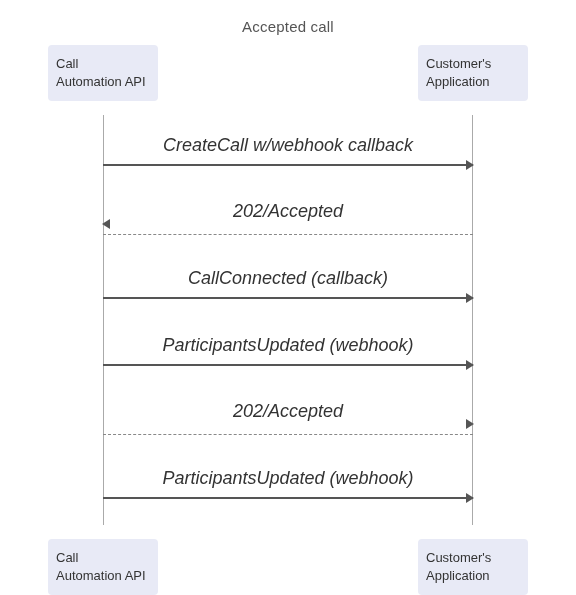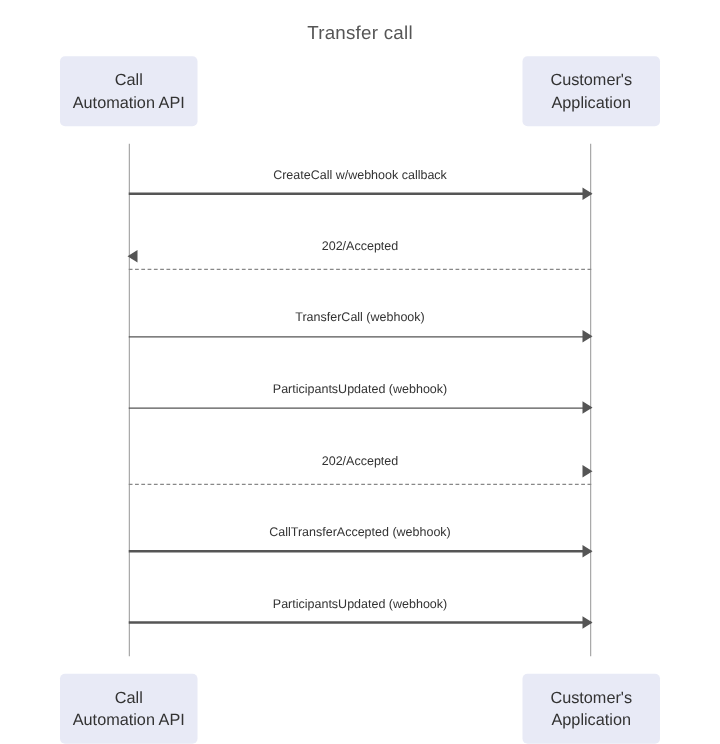--- a/index.html
+++ b/index.html
@@ -36,21 +36,21 @@
       flex: 1;
       margin-top: 10px;
     }
 
     
     .actor-box {
       position: absolute;
       width: 110px;
       background: #e8eaf6;
       border-radius: 4px;
-      text-align: center;
+      text-align: left;
       padding: 10px 8px;
       font-size: 13px;
       color: #333;
       line-height: 1.4;
     }
 
     .actor-box.left { left: 0; }
     .actor-box.right { right: 0; margin-left: 40px; }
     .actor-box.top { top: 0; }
     .actor-box.bottom { bottom: 0; }
@@ -79,25 +79,26 @@
     }
 
     .arrow-row {
       display: flex;
       flex-direction: column;
       align-items: center;
       position: relative;
     }
 
     .arrow-label {
-      font-size: 10px;
+      font-size: 18px;
       color: #333;
       margin-bottom: 2px;
       text-align: center;
       white-space: nowrap;
+      font-style: italic;
     }
 
     .arrow-line {
       position: relative;
       width: 100%;
       height: 14px;
       display: flex;
       align-items: center;
     }
 
@@ -141,21 +142,21 @@
 
     .arrow-line-wrap {
       position: relative;
       width: 100%;
     }
   </style>
 </head>
 <body>
 
 <div class="diagram-container">
-  <div class="diagram-title">Transfer call</div>
+  <div class="diagram-title">Accepted call</div>
 
   <div class="diagram-body">
 
     <div class="actor-box left top">
       <span>Call<br>Automation API</span>
     </div>
 
     <div class="actor-box right top">
       <span>Customer's<br>Application</span>
     </div>
@@ -179,21 +180,21 @@
         <div class="arrow-label">202/Accepted</div>
         <div class="arrow-line-wrap">
           <div class="arrow-line">
             <div class="line dashed" style="width:100%;position:relative;"></div>
             <div class="arrowhead-left" style="top:calc(50% - 7px);"></div>
           </div>
         </div>
       </div>
 
       <div class="arrow-row">
-        <div class="arrow-label">TransferCall (webhook)</div>
+        <div class="arrow-label">CallConnected (callback)</div>
         <div class="arrow-line-wrap">
           <div class="arrow-line">
             <div class="line"></div>
             <div class="arrowhead-right"></div>
           </div>
         </div>
       </div>
 
       <div class="arrow-row">
         <div class="arrow-label">ParticipantsUpdated (webhook)</div>
@@ -209,29 +210,20 @@
       <div class="arrow-row">
         <div class="arrow-label">202/Accepted</div>
         <div class="arrow-line-wrap">
           <div class="arrow-line">
             <div class="line dashed" style="width:100%;position:relative;"></div>
             <div class="arrowhead-right" style="top:calc(50% - 7px);"></div>
           </div>
         </div>
       </div>
 
-      <div class="arrow-row">
-        <div class="arrow-label">CallTransferAccepted (webhook)</div>
-        <div class="arrow-line-wrap">
-          <div class="arrow-line">
-            <div class="line"></div>
-            <div class="arrowhead-right"></div>
-          </div>
-        </div>
-      </div>
 
       <div class="arrow-row">
         <div class="arrow-label">ParticipantsUpdated (webhook)</div>
         <div class="arrow-line-wrap">
           <div class="arrow-line">
             <div class="line"></div>
             <div class="arrowhead-right"></div>
           </div>
         </div>
       </div>

